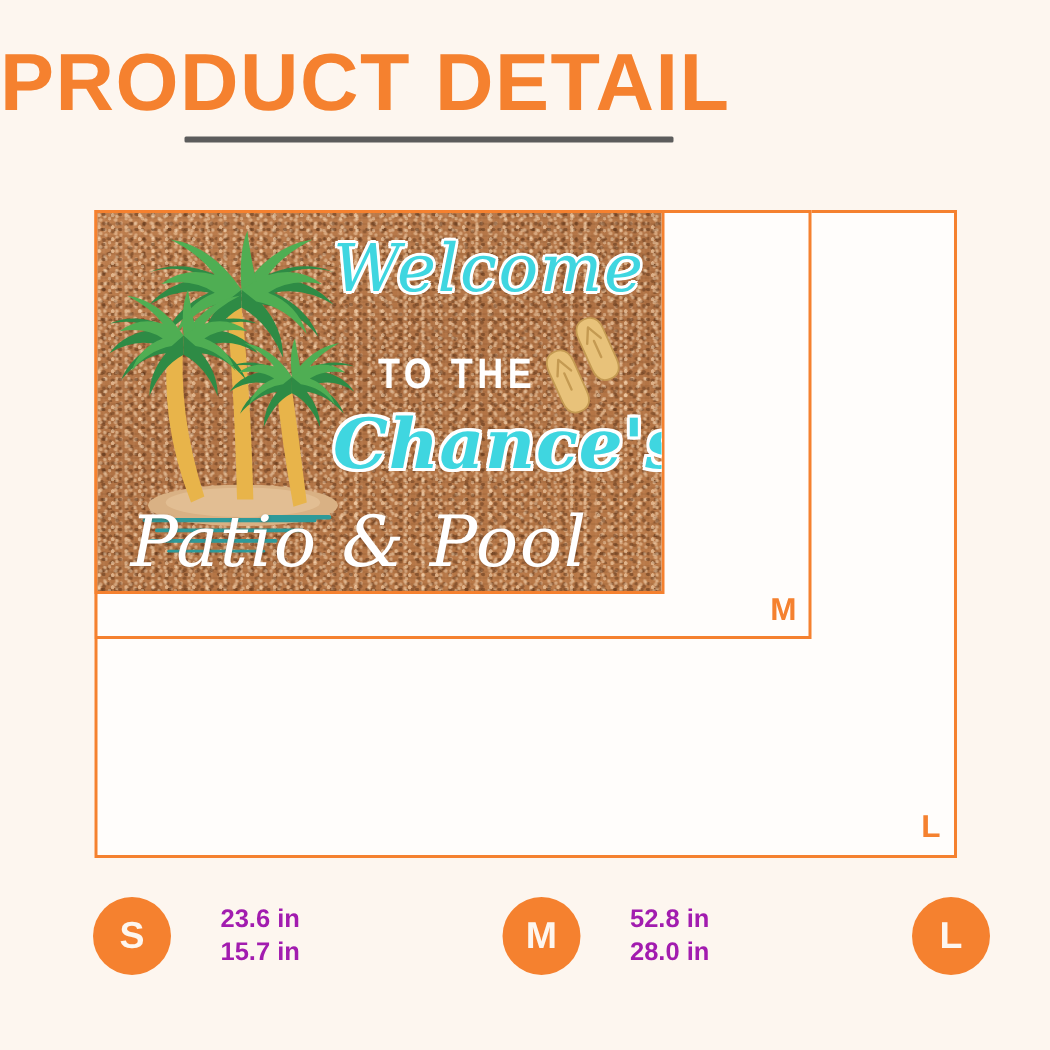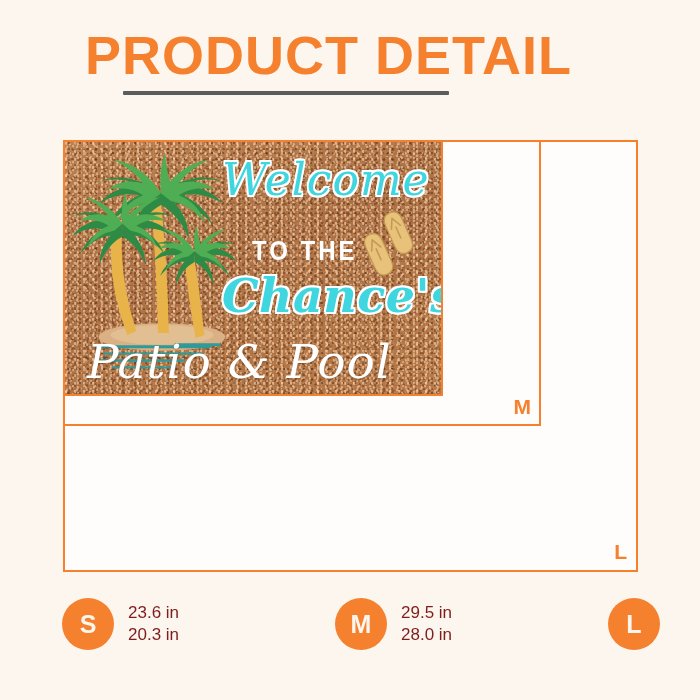--- a/index.html
+++ b/index.html
@@ -14,21 +14,21 @@
     overflow: hidden;
     position: relative;
   }
 
   
   #header {
     position: absolute;
     left: 0;
     top: 28px;
     width: 572px;
-    text-align: right;
+    text-align: left;
   }
   #page-title {
     font-family: "Liberation Sans", sans-serif;
     font-size: 54px;
     font-weight: bold;
     letter-spacing: 1px;
     color: #F5812F;
     line-height: 1.0;
     margin: 0;
     white-space: nowrap;
@@ -208,24 +208,25 @@
     font-size: 25px;
     font-weight: bold;
     display: flex;
     align-items: center;
     justify-content: center;
     flex: 0 0 auto;
     line-height: 1;
   }
   .legend-dims {
     font-size: 17px;
-    font-weight: normal;
-    color: #7f1d1d;
+    font-weight: bold;
+    color: #a21caf;
     line-height: 1.28;
     white-space: nowrap;
+    margin-left: 19px;
   }
 </style>
 </head>
 <body>
 
 <div id="header">
   <h1 id="page-title">PRODUCT DETAIL</h1>
   <div id="title-underline"></div>
 </div>
 
@@ -320,28 +321,28 @@
     <div class="mat-text" id="mat-tagline">Patio &amp; Pool</div>
   </div>
 </div>
 
 <div id="size-legend">
 
   <div class="legend-item">
     <div class="legend-badge">S</div>
     <div class="legend-dims">
       <div>23.6 in</div>
-      <div>20.3 in</div>
+      <div>15.7 in</div>
     </div>
   </div>
 
   <div class="legend-item">
     <div class="legend-badge">M</div>
     <div class="legend-dims">
-      <div>29.5 in</div>
+      <div>52.8 in</div>
       <div>28.0 in</div>
     </div>
   </div>
 
   <div class="legend-item">
     <div class="legend-badge">L</div>
   </div>
 </div>
 
 </body></html>

